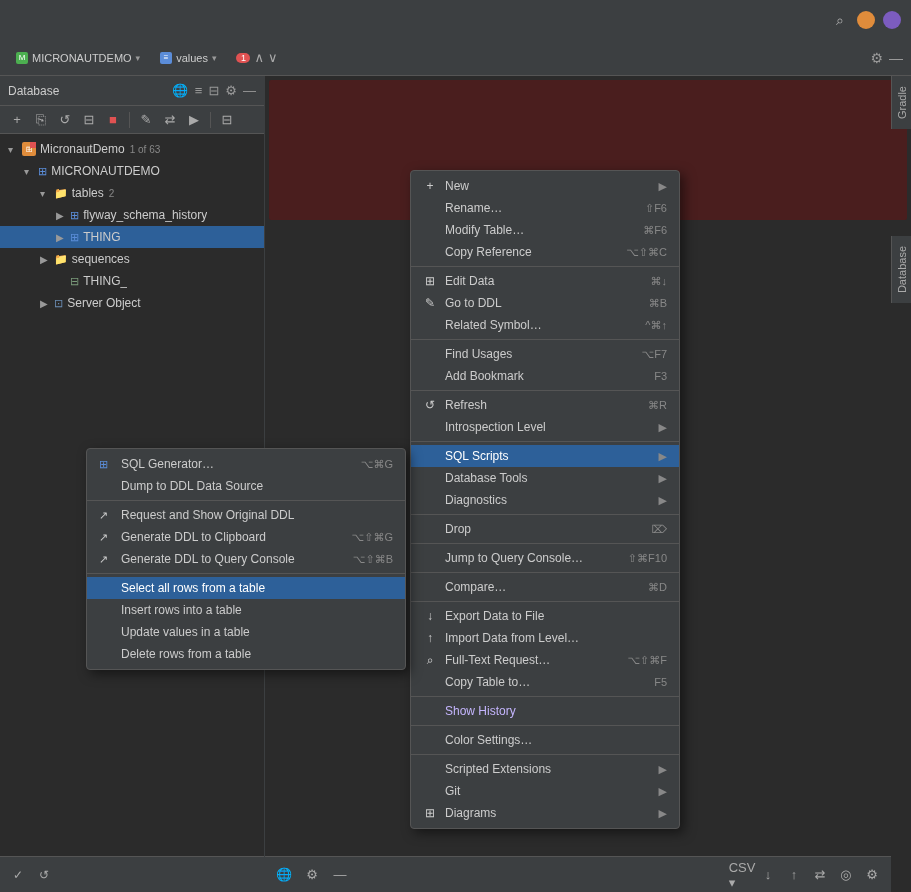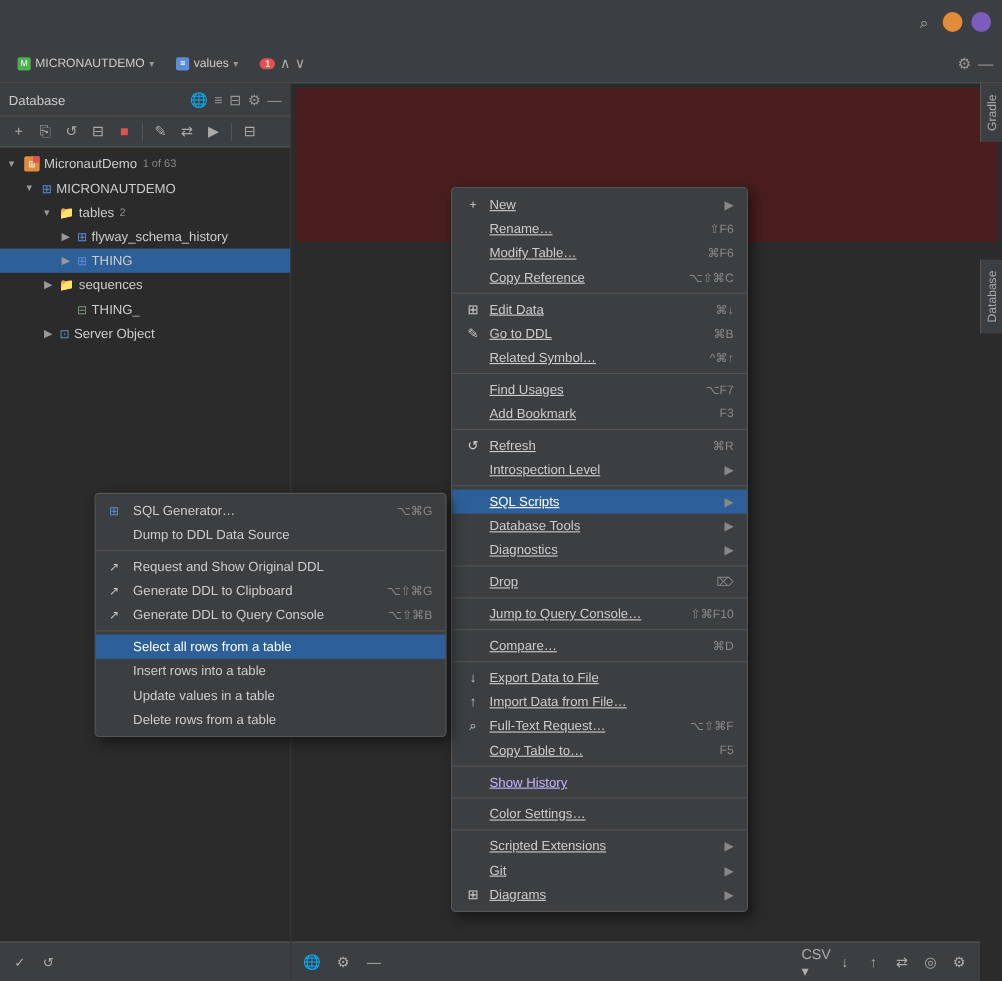--- a/index.html
+++ b/index.html
@@ -227,21 +227,21 @@
       gap: 8px;
       cursor: pointer;
       color: #ccc;
       min-height: 22px;
     }
     .menu-item.selected, .menu-item.active {
       background: #2d6099;
       color: white;
     }
     .menu-item.disabled { color: #c4b5fd; cursor: default; }
-    .menu-item .label { flex: 1; text-decoration: underline; }
+    .menu-item .label { flex: 1; }
     .menu-item .shortcut { color: #888; font-size: 11px; margin-left: auto; }
     .menu-item .arrow { color: #888; font-size: 11px; }
     .menu-separator { height: 1px; background: #555; margin: 3px 0; }
     .menu-item-icon {
       width: 14px; height: 14px;
       display: flex; align-items: center; justify-content: center;
       flex-shrink: 0;
     }
     .submenu-item {
       display: flex;
@@ -566,21 +566,21 @@
   </div>
   <div class="menu-separator"></div>
 
   <div class="menu-item">
     <span class="menu-item-icon">↓</span>
     <span class="label">Export Data to File</span>
   </div>
 
   <div class="menu-item">
     <span class="menu-item-icon">↑</span>
-    <span class="label">Import Data from File…</span>
+    <span class="label">Import Data from Level…</span>
   </div>
 
   <div class="menu-item">
     <span class="menu-item-icon">⌕</span>
     <span class="label">Full-Text Request…</span>
     <span class="shortcut">⌥⇧⌘F</span>
   </div>
 
   <div class="menu-item">
     <span class="menu-item-icon"></span>

